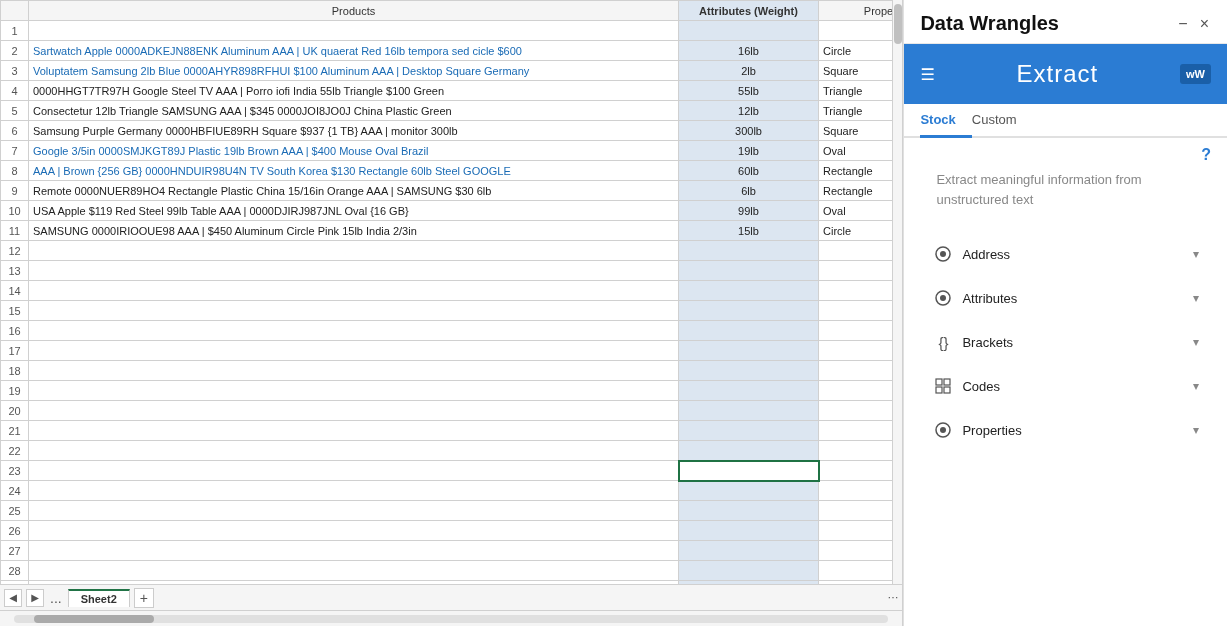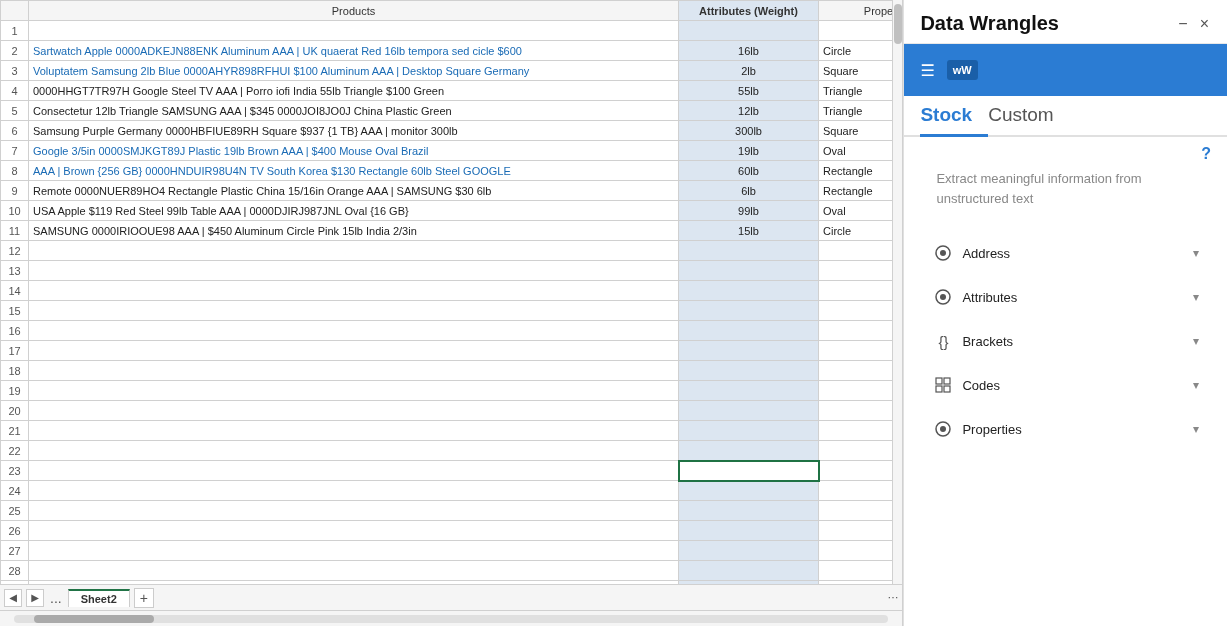--- a/index.html
+++ b/index.html
@@ -235,21 +235,21 @@
 
     
     .panel-tabs {
       display: flex;
       border-bottom: 2px solid #e0e0e0;
       padding: 0 16px;
     }
 
     .panel-tab {
       padding: 8px 16px 8px 0;
-      font-size: 19px;
+      font-size: 13px;
       color: #555;
       cursor: pointer;
       border-bottom: 3px solid transparent;
       margin-bottom: -2px;
     }
 
     .panel-tab.active {
       color: #2b7cd3;
       border-bottom: 3px solid #2b7cd3;
       font-weight: 600;
@@ -563,20 +563,21 @@
   <div class="panel-header">
     <span class="panel-title">Data Wrangles</span>
     <div class="panel-header-icons">
       <button class="panel-icon-btn">−</button>
       <button class="panel-icon-btn">×</button>
     </div>
   </div>
 
   <div class="extract-banner">
     <span class="hamburger-icon">☰</span>
+    <span class="extract-title">Extract</span>
     <span class="ww-badge">wW</span>
   </div>
 
   <div class="panel-tabs">
     <div class="panel-tab active">
       <span>Stock</span>
     </div>
     <div class="panel-tab">
       <span>Custom</span>
     </div>

